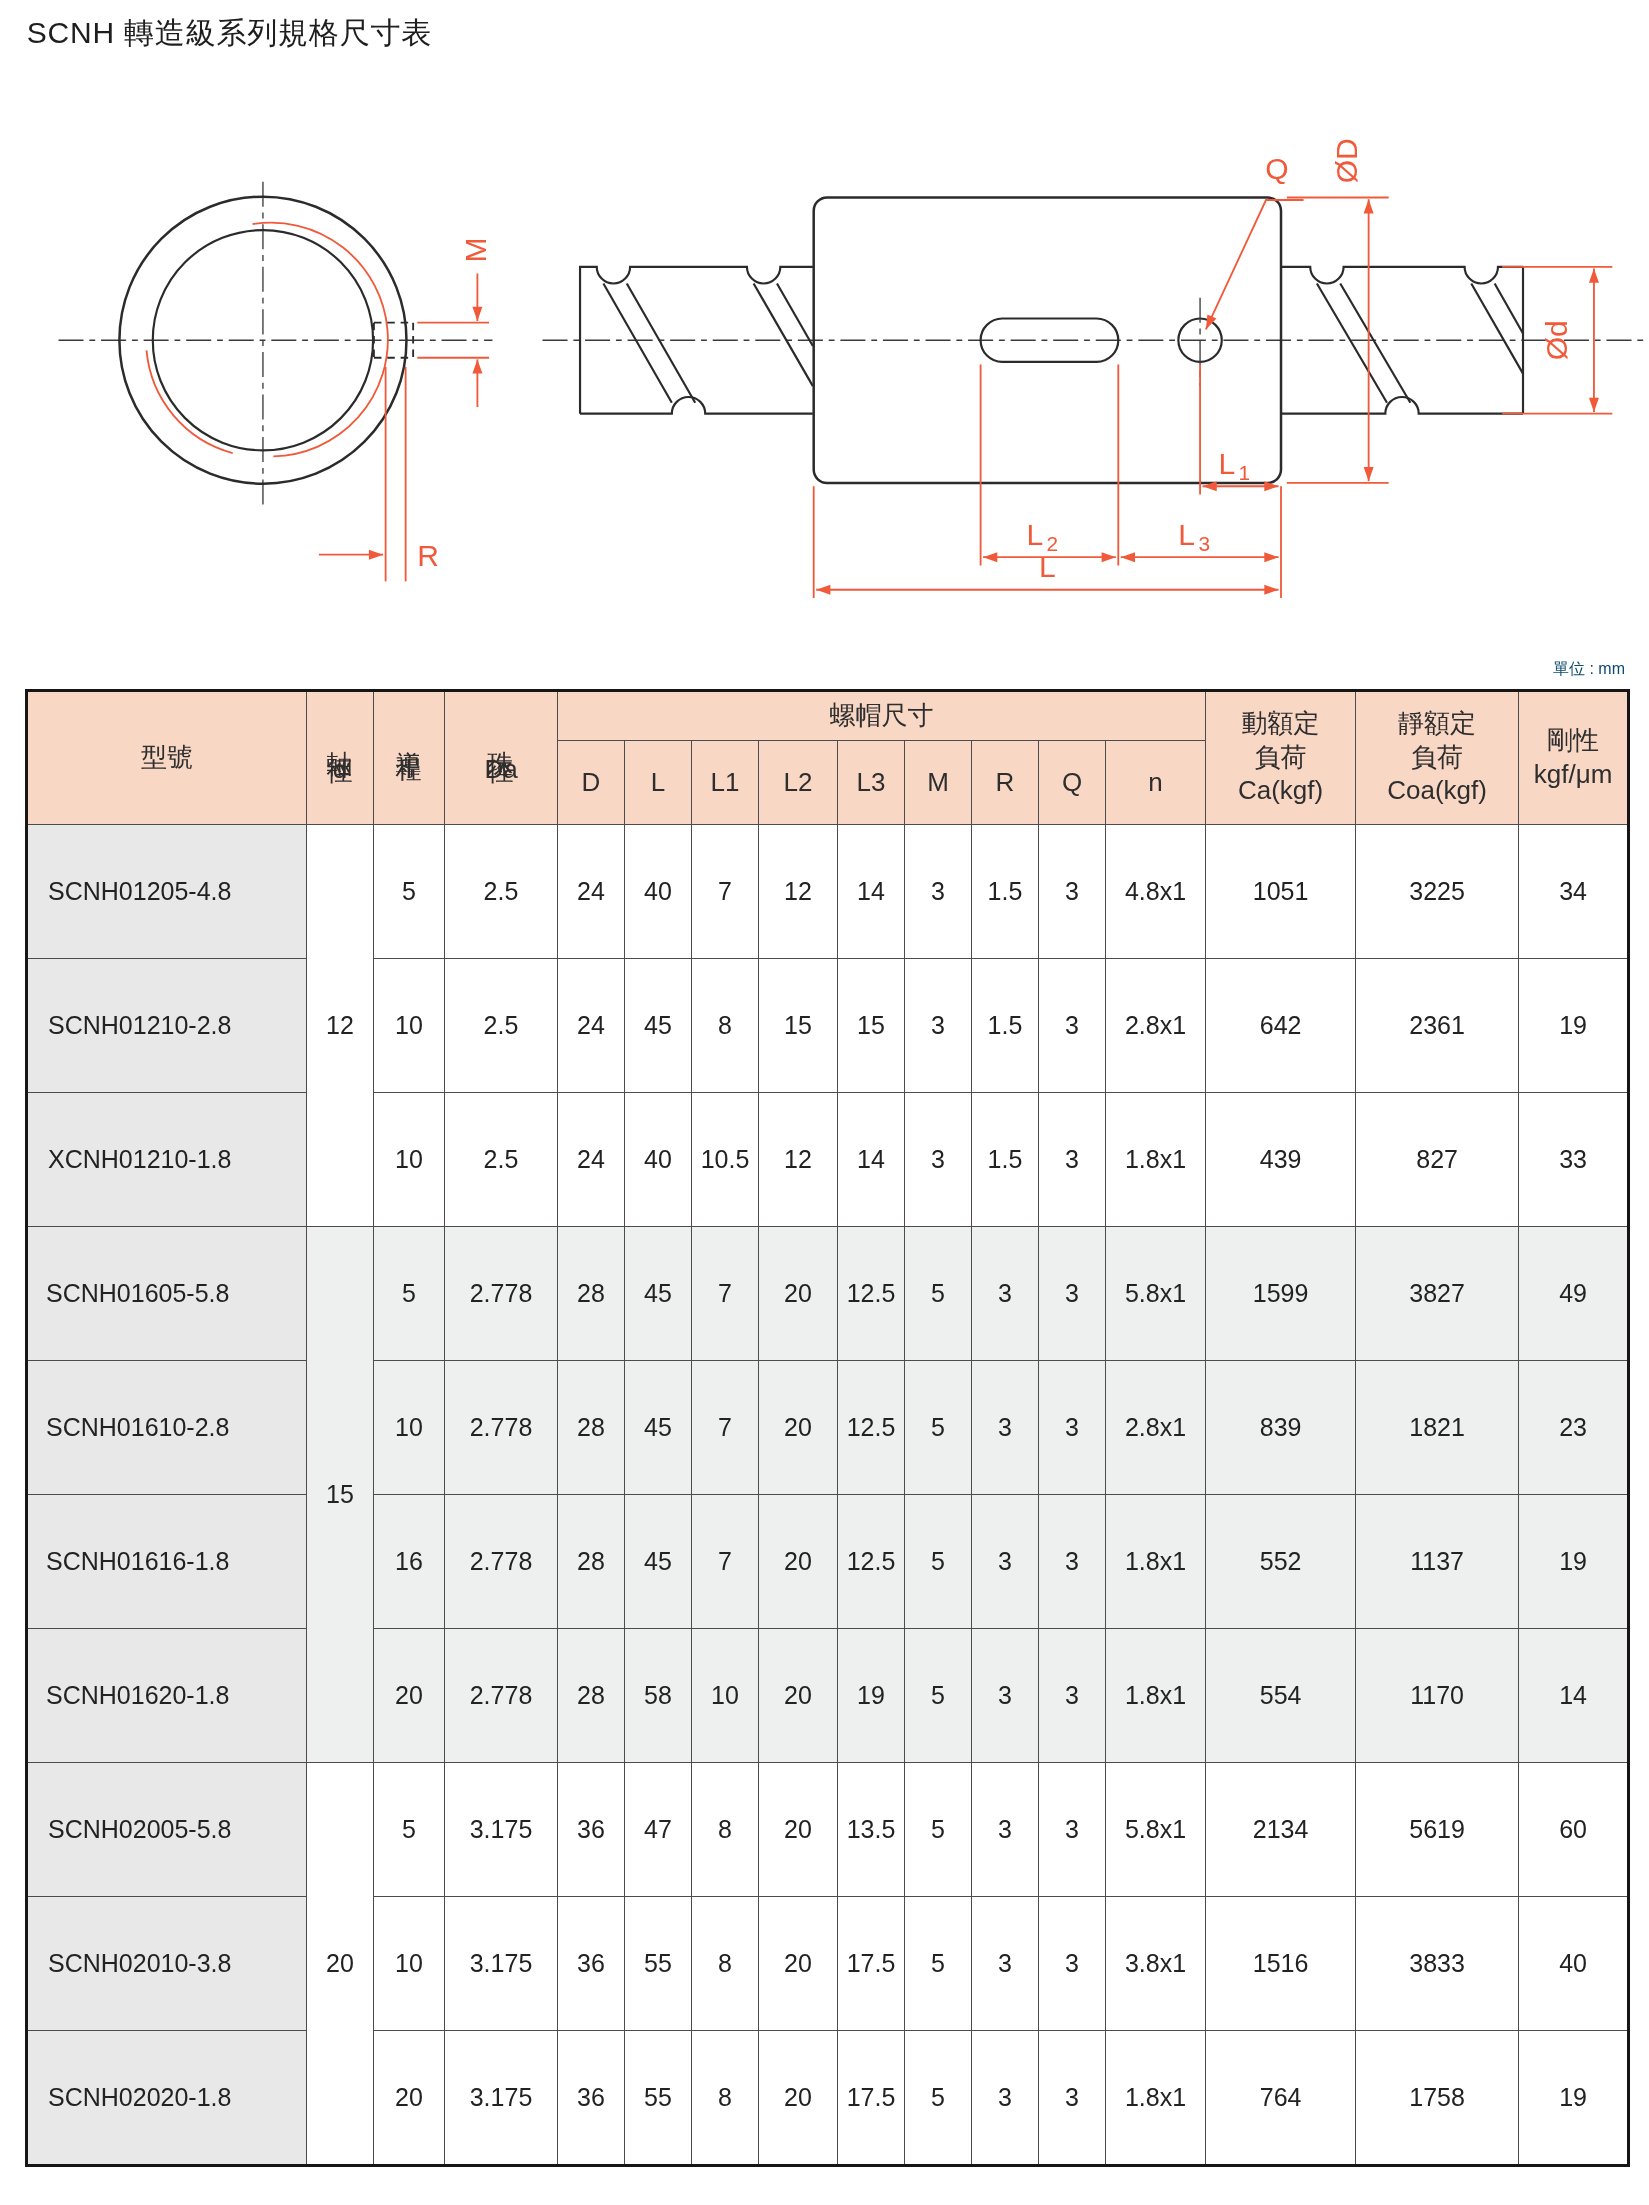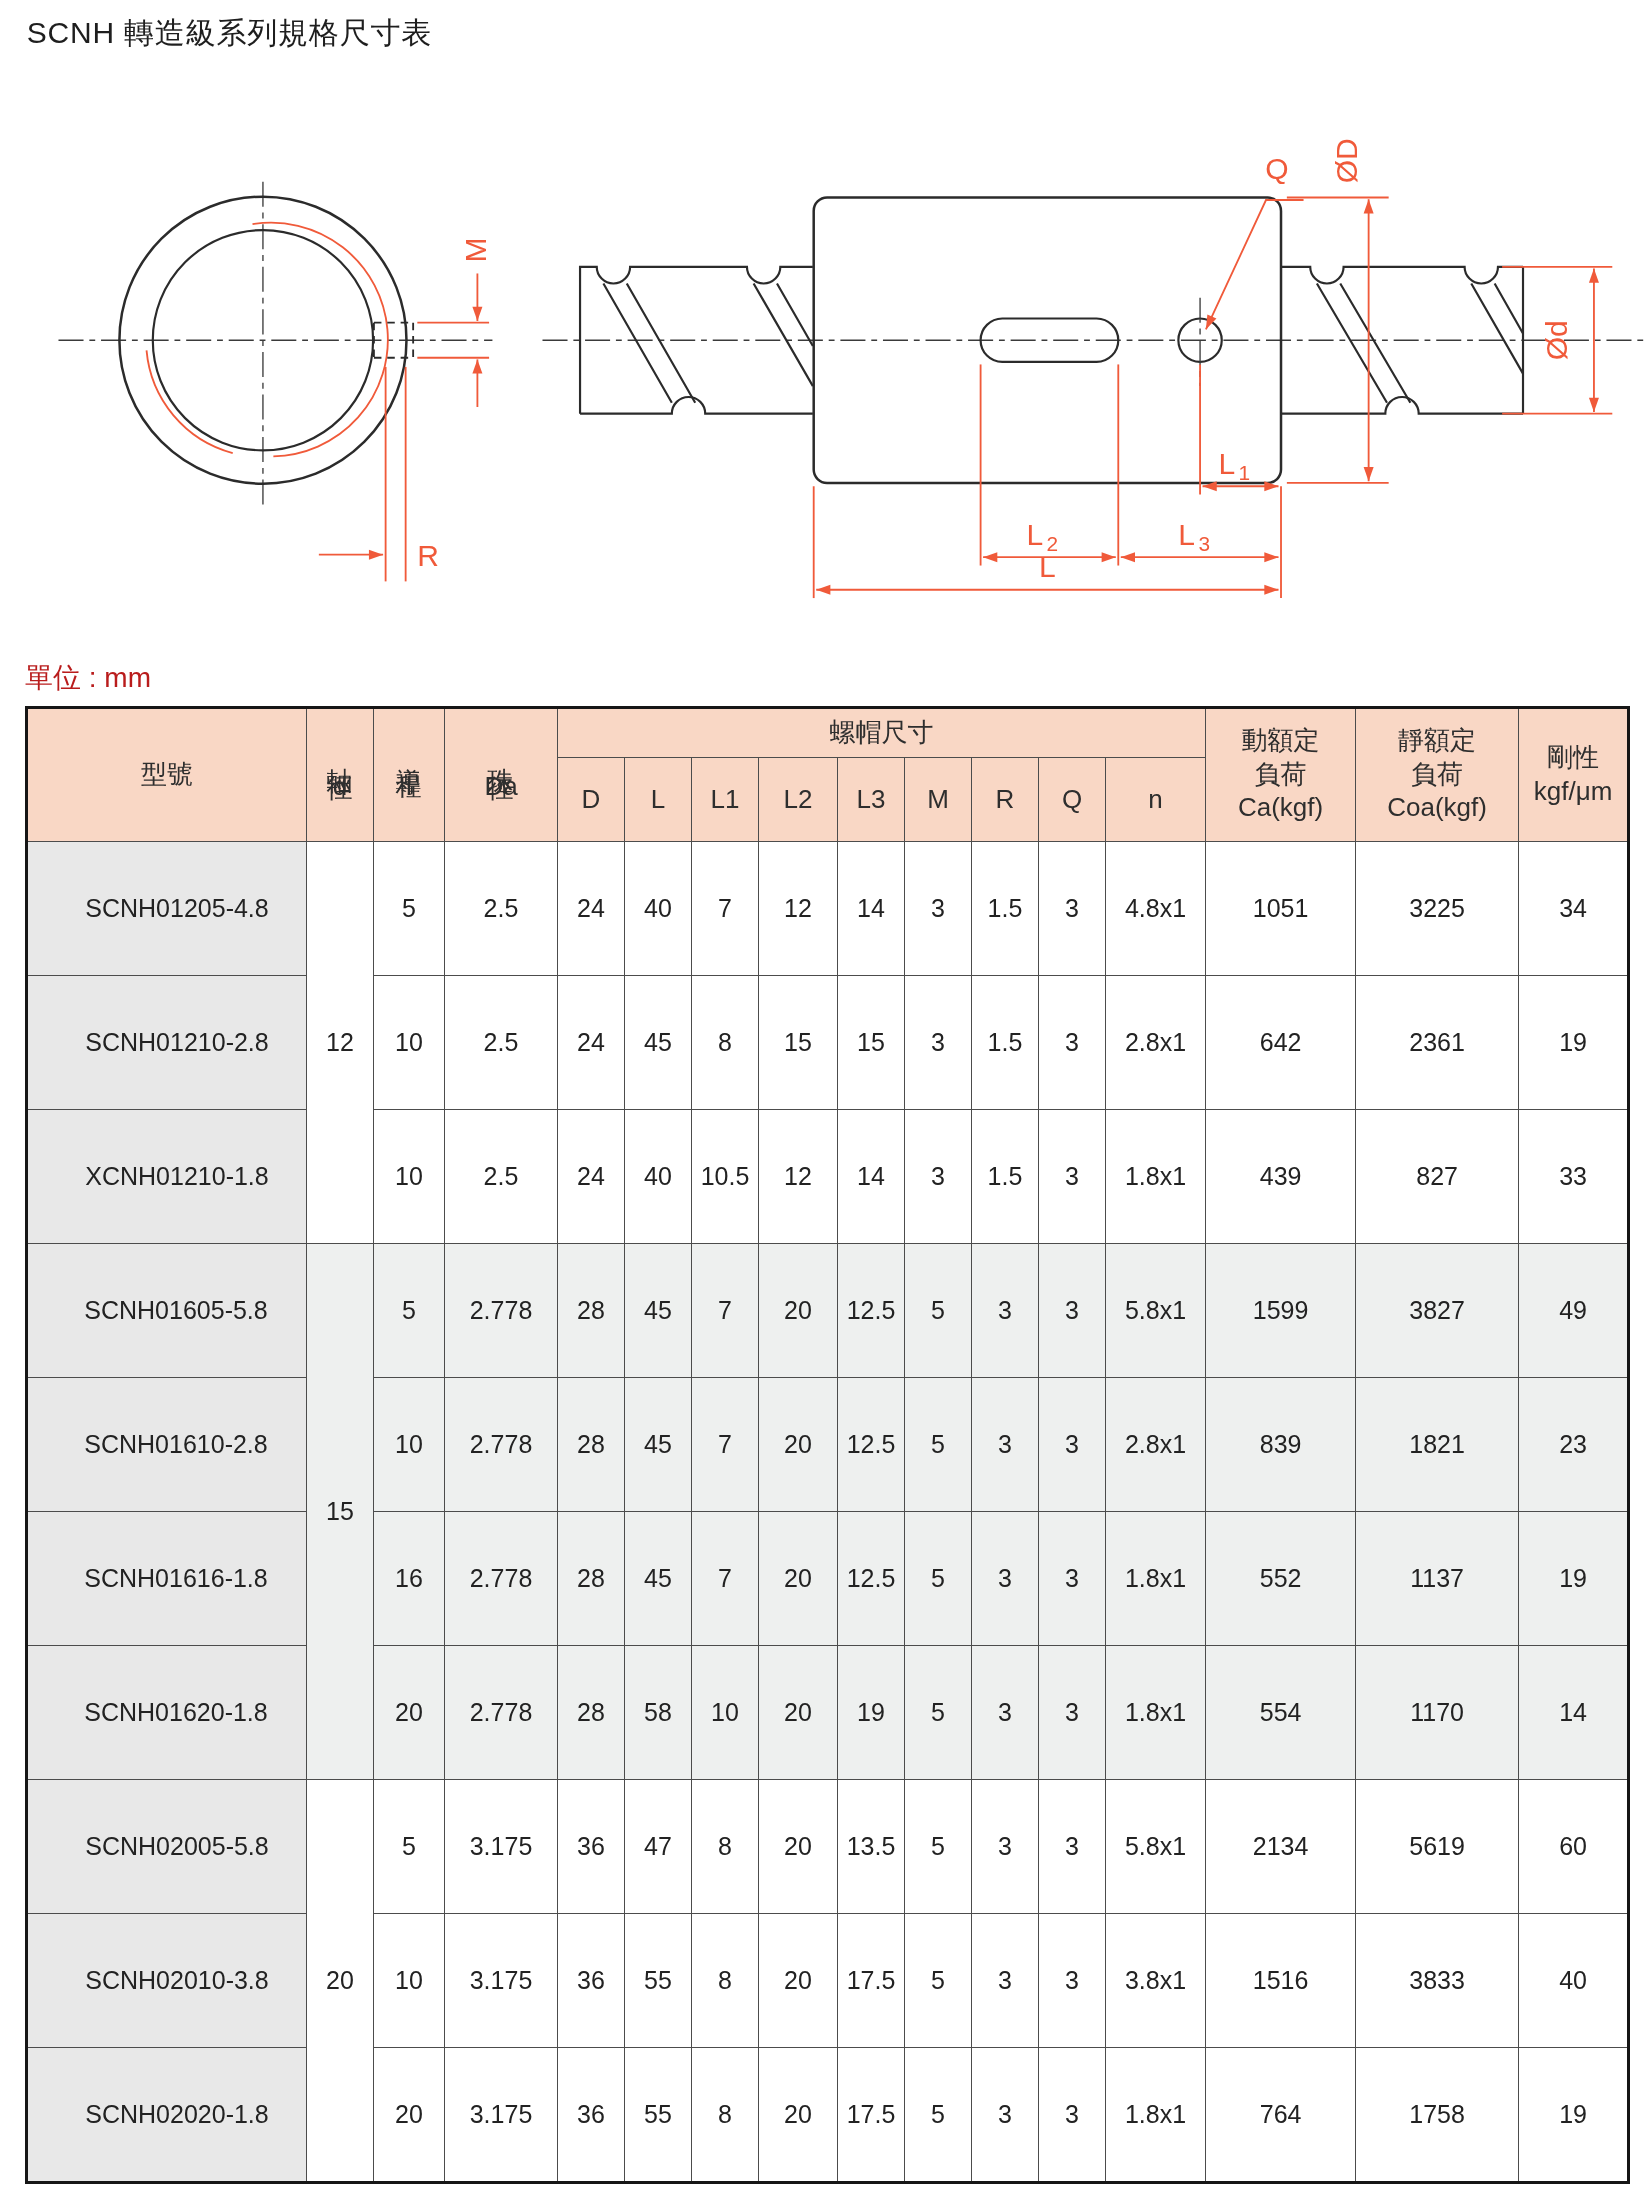--- a/index.html
+++ b/index.html
@@ -7,29 +7,29 @@
   .page{padding:8.3px 25px 0 25px;}
   .title{font-size:30px;font-weight:400;color:#1e1e1e;letter-spacing:0.8px;margin:5px 0 0 1.7px;}
   svg{display:block;}
   .cl{stroke:#3a3a3a;stroke-width:1.6;fill:none;stroke-dasharray:30 7 7 7;}
   .blk{stroke:#2b2b2b;stroke-width:3;fill:none;}
   .blk2{stroke:#2b2b2b;stroke-width:2.6;fill:none;}
   .dash{stroke:#2b2b2b;stroke-width:2.2;fill:none;stroke-dasharray:9 7;}
   .red{stroke:#f05a3a;stroke-width:2.2;fill:none;}
   .redtxt{fill:#f05a3a;font-size:36px;font-family:"Liberation Sans","DejaVu Sans",sans-serif;}
   .redtxt-s{fill:#f05a3a;font-size:25px;font-family:"Liberation Sans","DejaVu Sans",sans-serif;}
-  .unit{font-size:28px;color:#b91c1c;margin:0 0 8.3px 0;}
+  .unit{text-align:right;font-size:16px;color:#0c4a6e;margin:0 0 8.3px 0;}
   table{border-collapse:collapse;table-layout:fixed;width:1600px;border:3.3px solid #161616;}
   th,td{border:1.7px solid #4c4c4c;text-align:center;vertical-align:middle;padding:0;background:#fff;}
   thead th{background:#f9d7c5;font-weight:400;font-size:26px;color:#2e2e2e;}
   .pre{white-space:pre-line;line-height:1.3;}
   .vwrap{display:flex;flex-direction:column;align-items:center;gap:6.7px;}
   .vh{writing-mode:vertical-rl;text-orientation:upright;line-height:1;letter-spacing:8.3px;}
   tbody td{height:133px;font-size:25px;color:#222;}
-  td.model{text-align:center;padding-left:20px;background:#e8e8e8;}
+  td.model{text-align:left;padding-left:20px;background:#e8e8e8;}
   tr.alt td{background:#eef0ef;}
   tr.alt td.model{background:#e8e8e8;padding-left:18px;}
   th.h-top{height:48px;}
   th.h-sub{height:83px;}
 </style>
 </head>
 <body>
 
 <div class="page">
 

